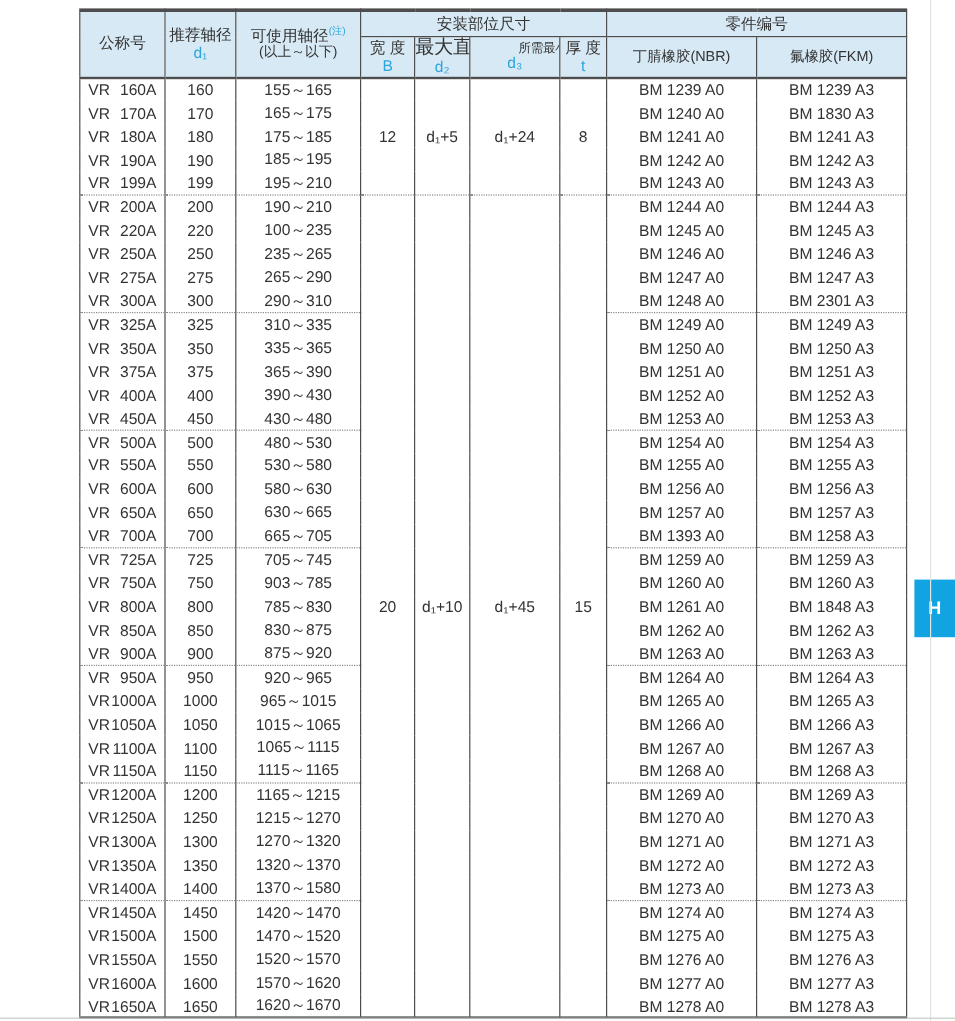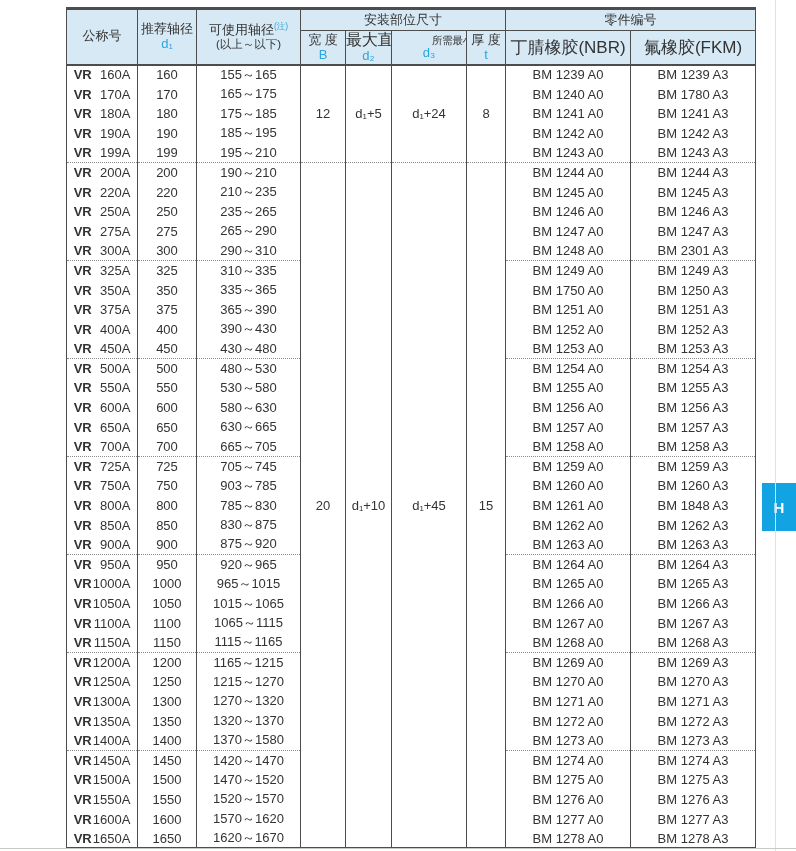--- a/index.html
+++ b/index.html
@@ -25,30 +25,30 @@
   tbody tr { height:19.6px; }
 
   thead th { font-size:13px; color:#333; }
   thead .gh { border-bottom:1px solid #4d4d4d; }
   thead th.span2, thead tr.h2 th { border-bottom:2px solid #4d4d4d; }
   .hline { line-height:1.15; }
   .sym { color:#2ba5dc; line-height:1.1; font-size:13px; }
   .note-sup { color:#2ba5dc; font-size:8.5px; vertical-align:super; line-height:0; }
   .h-small { font-size:10.5px; letter-spacing:-0.3px;margin-left:40px; }
   .h-med { font-size:16px; letter-spacing:-0.3px; }
-  .h-part { font-size:17px; }
+  .h-part { font-size:12px; }
   .h-sub { font-size:11.5px; }
 
   tbody td { border-top:none; border-bottom:none; }
   tr.group-end td { border-bottom:1px dotted #8a8a8a; }
   td.spec { font-size:13px; }
   td.spec-dotted { border-bottom:1px dotted #8a8a8a; }
 
   .c-name .vr-n { display:inline-block; width:30px; text-align:right; }
-  .c-name .vr-p { display:inline-block;font-weight:bold; }
+  .c-name .vr-p { display:inline-block; }
 
   .index-tab {
     position:absolute; right:0; top:483px; width:34px; height:48px;
     background:#11a3e2; color:#fff; font-weight:bold; font-size:15px;
     display:flex; align-items:center; justify-content:center;
   }
   .edge-v { position:absolute; left:775px; top:0; width:1px; height:851px; background:#dfe3df; }
   .edge-h { position:absolute; left:0; top:848px; width:796px; height:1px; background:#c4ccc4; }
 </style>
 </head>
@@ -117,21 +117,21 @@
           <td rowspan="5" class="spec spec-dotted">d₁+24</td>
           <td rowspan="5" class="spec spec-dotted">8</td>
           <td class="nbr-cell">BM 1239 A0</td>
     <td class="fkm-cell">BM 1239 A3</td>
   </tr>
         <tr>
     <td class="c-name"><span class="vr-p">VR</span><span class="vr-n">170</span><span class="vr-s">A</span></td>
     <td class="c-d1">170</td>
     <td class="c-range">165～175</td>
     <td class="nbr-cell">BM 1240 A0</td>
-    <td class="fkm-cell">BM 1780 A3</td>
+    <td class="fkm-cell">BM 1830 A3</td>
   </tr>
         <tr>
     <td class="c-name"><span class="vr-p">VR</span><span class="vr-n">180</span><span class="vr-s">A</span></td>
     <td class="c-d1">180</td>
     <td class="c-range">175～185</td>
     <td class="nbr-cell">BM 1241 A0</td>
     <td class="fkm-cell">BM 1241 A3</td>
   </tr>
         <tr>
     <td class="c-name"><span class="vr-p">VR</span><span class="vr-n">190</span><span class="vr-s">A</span></td>
@@ -154,21 +154,21 @@
     <td rowspan="35" class="spec">20</td>
           <td rowspan="35" class="spec">d₁+10</td>
           <td rowspan="35" class="spec">d₁+45</td>
           <td rowspan="35" class="spec">15</td>
           <td class="nbr-cell">BM 1244 A0</td>
     <td class="fkm-cell">BM 1244 A3</td>
   </tr>
         <tr>
     <td class="c-name"><span class="vr-p">VR</span><span class="vr-n">220</span><span class="vr-s">A</span></td>
     <td class="c-d1">220</td>
-    <td class="c-range">210～235</td>
+    <td class="c-range">100～235</td>
     <td class="nbr-cell">BM 1245 A0</td>
     <td class="fkm-cell">BM 1245 A3</td>
   </tr>
         <tr>
     <td class="c-name"><span class="vr-p">VR</span><span class="vr-n">250</span><span class="vr-s">A</span></td>
     <td class="c-d1">250</td>
     <td class="c-range">235～265</td>
     <td class="nbr-cell">BM 1246 A0</td>
     <td class="fkm-cell">BM 1246 A3</td>
   </tr>
@@ -190,21 +190,21 @@
     <td class="c-name"><span class="vr-p">VR</span><span class="vr-n">325</span><span class="vr-s">A</span></td>
     <td class="c-d1">325</td>
     <td class="c-range">310～335</td>
     <td class="nbr-cell">BM 1249 A0</td>
     <td class="fkm-cell">BM 1249 A3</td>
   </tr>
         <tr>
     <td class="c-name"><span class="vr-p">VR</span><span class="vr-n">350</span><span class="vr-s">A</span></td>
     <td class="c-d1">350</td>
     <td class="c-range">335～365</td>
-    <td class="nbr-cell">BM 1750 A0</td>
+    <td class="nbr-cell">BM 1250 A0</td>
     <td class="fkm-cell">BM 1250 A3</td>
   </tr>
         <tr>
     <td class="c-name"><span class="vr-p">VR</span><span class="vr-n">375</span><span class="vr-s">A</span></td>
     <td class="c-d1">375</td>
     <td class="c-range">365～390</td>
     <td class="nbr-cell">BM 1251 A0</td>
     <td class="fkm-cell">BM 1251 A3</td>
   </tr>
         <tr>
@@ -246,21 +246,21 @@
     <td class="c-name"><span class="vr-p">VR</span><span class="vr-n">650</span><span class="vr-s">A</span></td>
     <td class="c-d1">650</td>
     <td class="c-range">630～665</td>
     <td class="nbr-cell">BM 1257 A0</td>
     <td class="fkm-cell">BM 1257 A3</td>
   </tr>
         <tr class="group-end">
     <td class="c-name"><span class="vr-p">VR</span><span class="vr-n">700</span><span class="vr-s">A</span></td>
     <td class="c-d1">700</td>
     <td class="c-range">665～705</td>
-    <td class="nbr-cell">BM 1258 A0</td>
+    <td class="nbr-cell">BM 1393 A0</td>
     <td class="fkm-cell">BM 1258 A3</td>
   </tr>
         <tr>
     <td class="c-name"><span class="vr-p">VR</span><span class="vr-n">725</span><span class="vr-s">A</span></td>
     <td class="c-d1">725</td>
     <td class="c-range">705～745</td>
     <td class="nbr-cell">BM 1259 A0</td>
     <td class="fkm-cell">BM 1259 A3</td>
   </tr>
         <tr>

